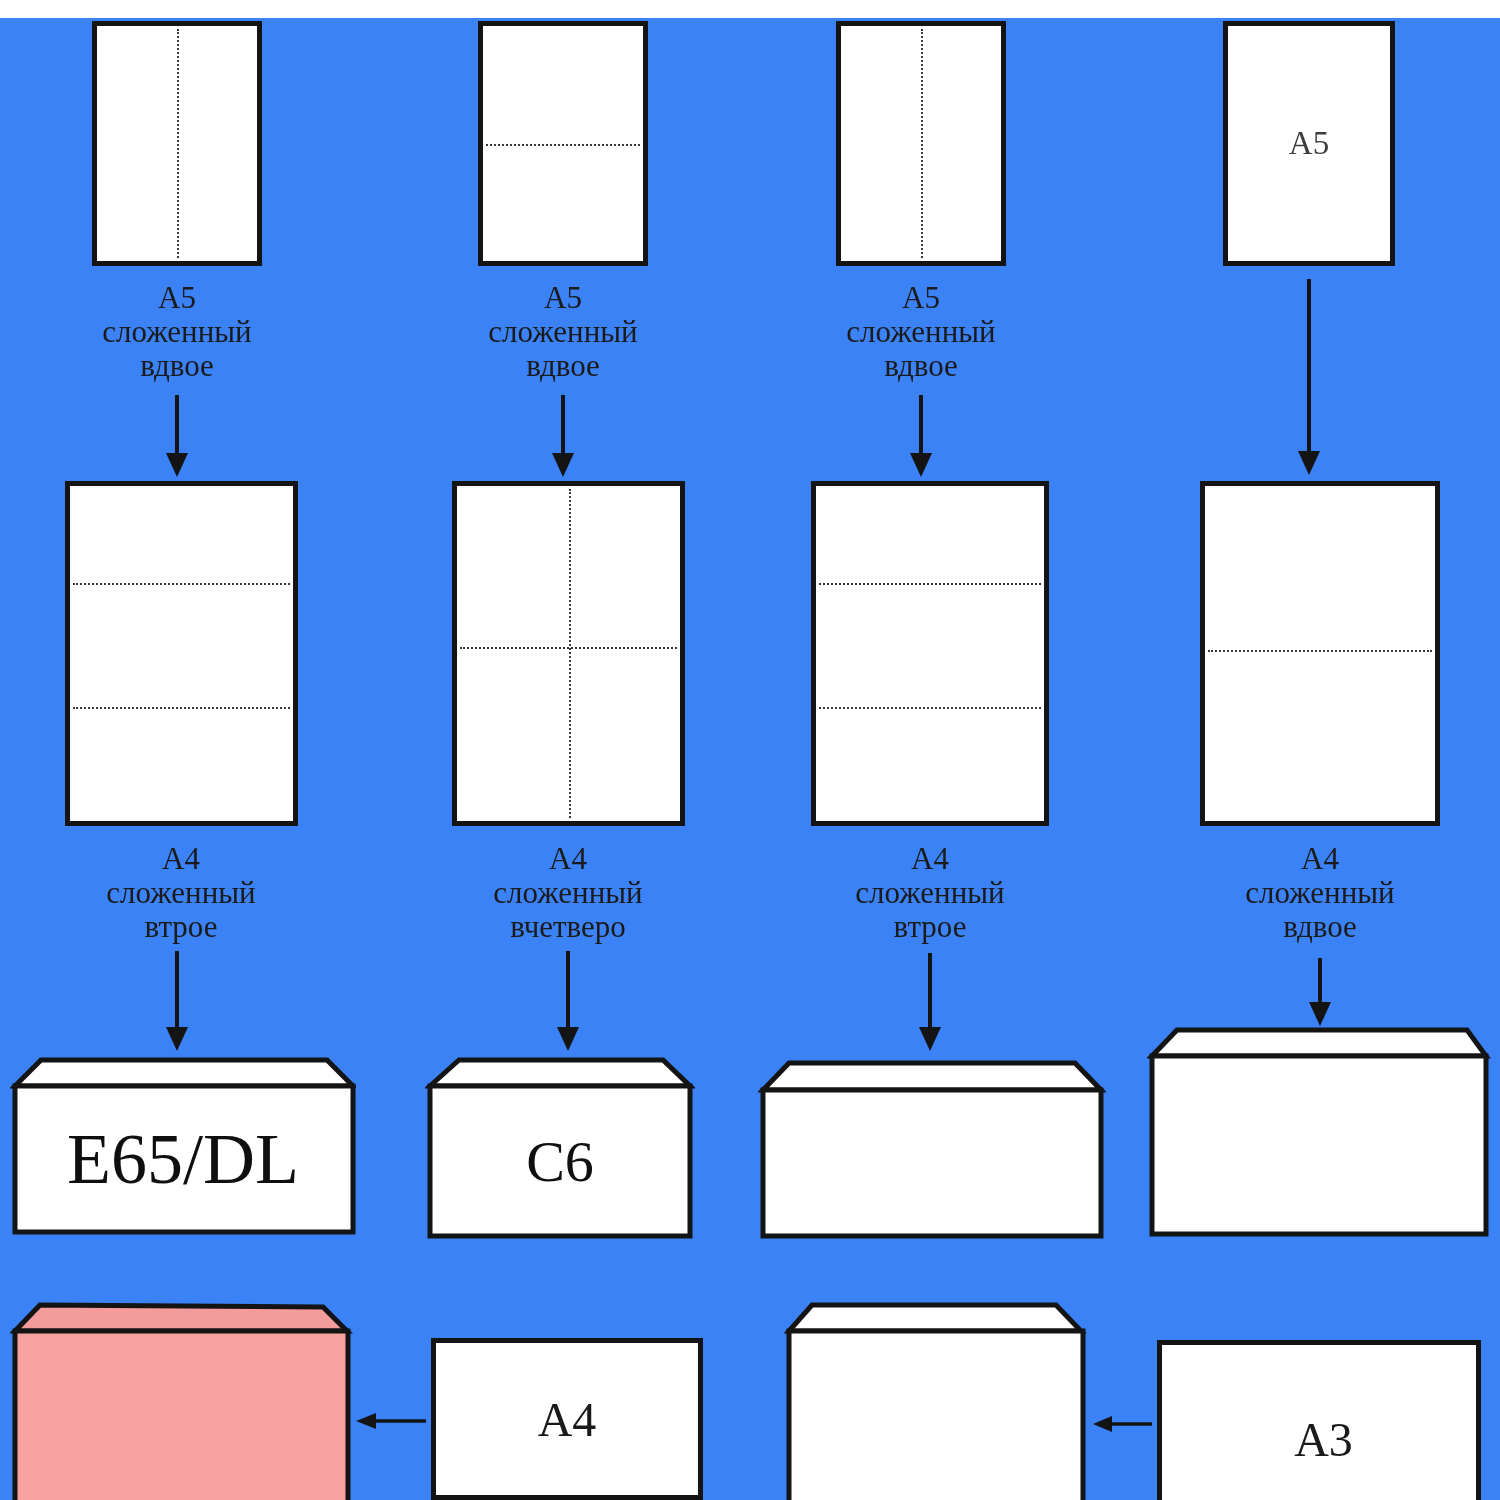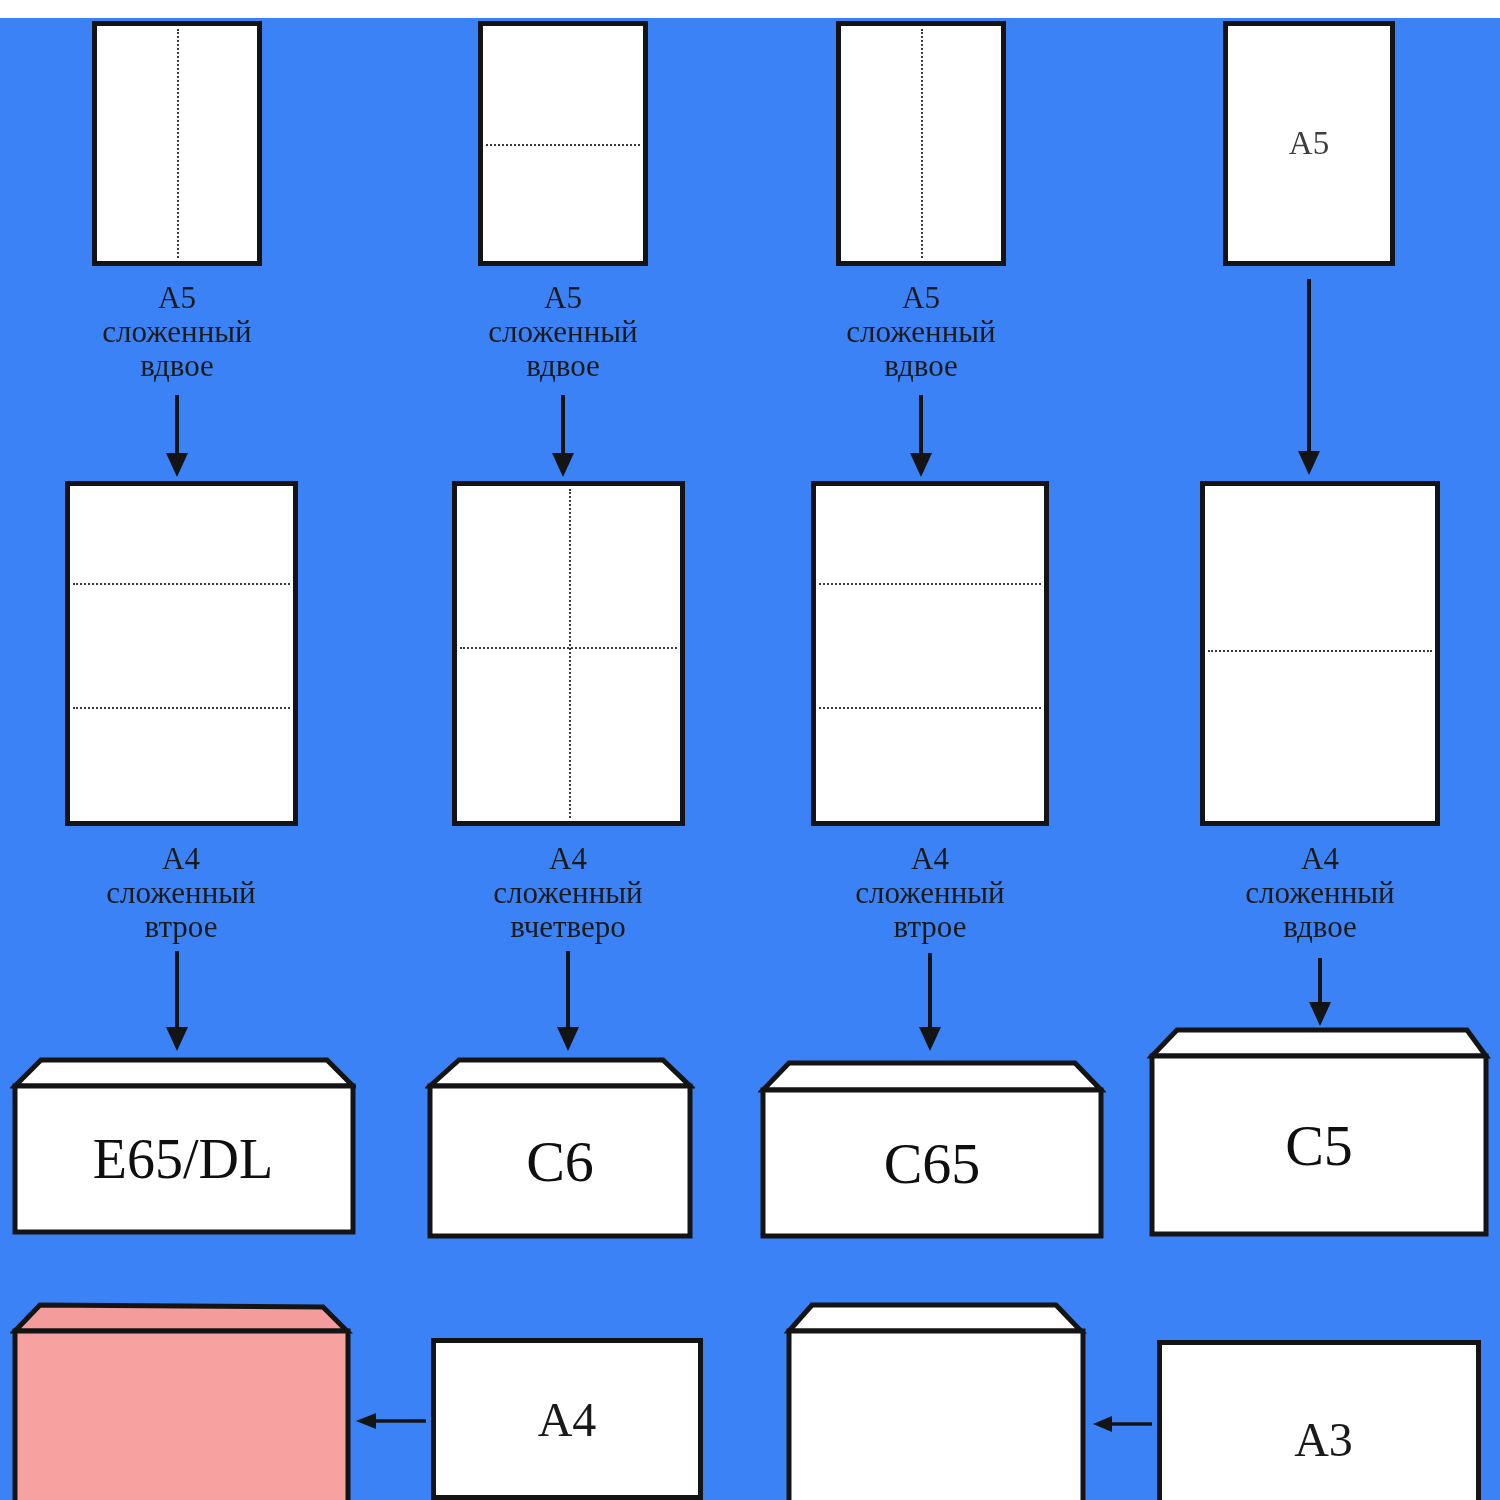--- a/index.html
+++ b/index.html
@@ -107,39 +107,37 @@
   </svg>
   <svg class="arr" style="left:1307px;top:940px;" width="26" height="68">
     <line x1="13" y1="0" x2="13" y2="48" stroke="#141414" stroke-width="4"></line>
     <polygon points="2,44 24,44 13,68" fill="#141414"></polygon>
   </svg>
 
   <svg class="env" style="left:10px;top:1037px;" width="346" height="182">
     <path d="M5,31 L31,5 L317,5 L343,31 Z" fill="#fff" stroke="#141414" stroke-width="5"></path>
     <rect x="5" y="31" width="338" height="146" fill="#fff" stroke="#141414" stroke-width="5"></rect>
   </svg>
-  <div class="env-label" style="left:10px;top:1068px;width:346px;height:146px;font-size:56px;">E65/DL</div>
+  <div class="env-label" style="left:10px;top:1068px;width:346px;height:146px;font-size:72px;">E65/DL</div>
 
   <svg class="env" style="left:425px;top:1037px;" width="270" height="186">
     <path d="M5,31 L34,5 L238,5 L265,31 Z" fill="#fff" stroke="#141414" stroke-width="5"></path>
     <rect x="5" y="31" width="260" height="150" fill="#fff" stroke="#141414" stroke-width="5"></rect>
   </svg>
   <div class="env-label" style="left:425px;top:1068px;width:270px;height:150px;">C6</div>
 
   <svg class="env" style="left:758px;top:1038px;" width="348" height="184">
     <path d="M5,34 L31,7 L317,7 L343,34 Z" fill="#fff" stroke="#141414" stroke-width="5"></path>
     <rect x="5" y="34" width="338" height="146" fill="#fff" stroke="#141414" stroke-width="5"></rect>
   </svg>
-  <div class="env-label" style="left:758px;top:1072px;width:348px;height:146px;">C65</div>
 
   <svg class="env" style="left:1147px;top:1008px;" width="344" height="214">
     <path d="M5,30 L30,4 L320,4 L339,30 Z" fill="#fff" stroke="#141414" stroke-width="5"></path>
     <rect x="5" y="30" width="334" height="178" fill="#fff" stroke="#141414" stroke-width="5"></rect>
   </svg>
-  <div class="env-label" style="left:1147px;top:1038px;width:344px;height:178px;">C5</div>
 
   <svg class="env" style="left:10px;top:1283px;" width="343" height="217">
     <path d="M5,30 L30,4 L313,6 L337,30 Z" stroke="#141414" stroke-width="5" fill="#f49b9b"></path>
     <rect x="5" y="30" width="333" height="182" stroke="#141414" stroke-width="5" fill="#f7a2a0"></rect>
   </svg>
 
   <svg class="arr" style="left:352px;top:1389px;" width="76" height="28">
     <line x1="74" y1="14" x2="16" y2="14" stroke="#141414" stroke-width="3.5"></line>
     <polygon points="4,14 24,6 24,22" fill="#141414"></polygon>
   </svg>

